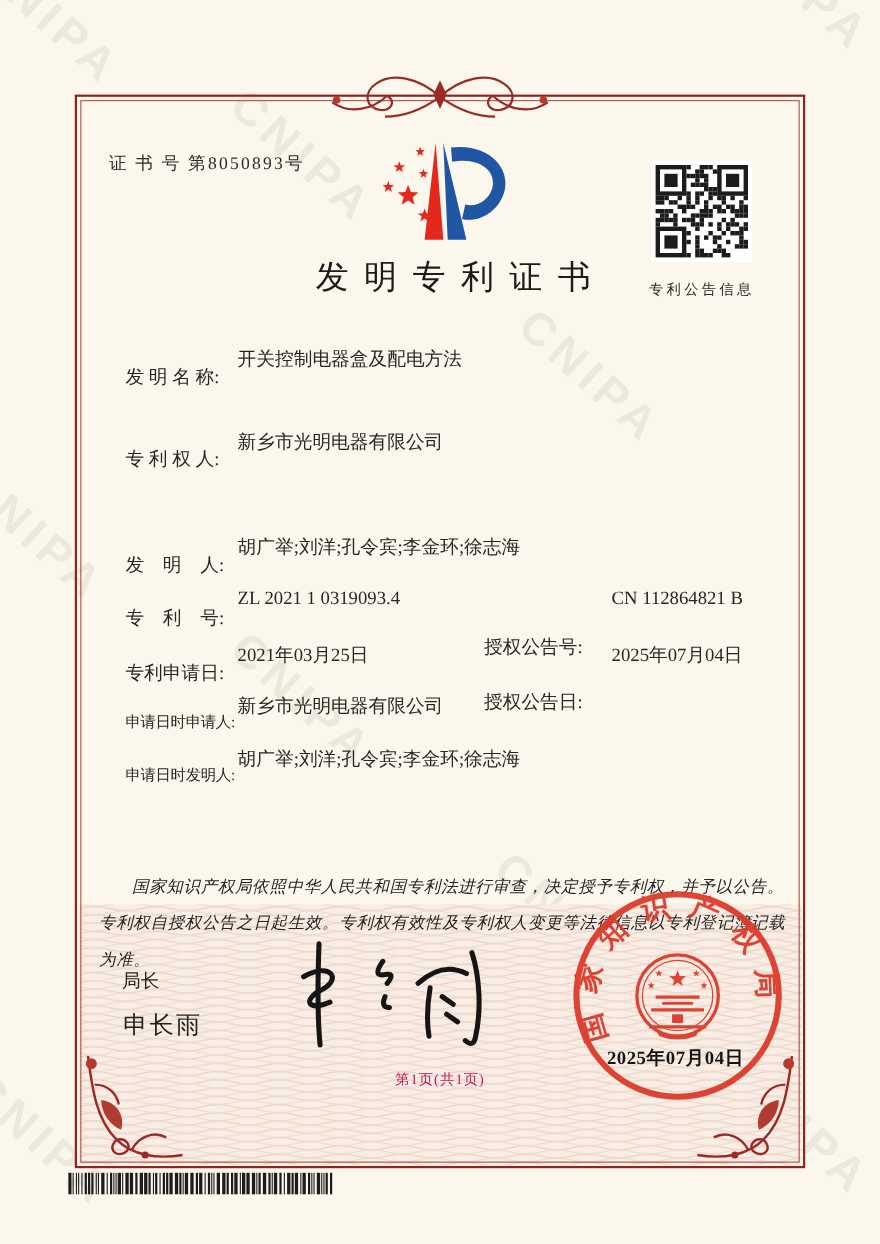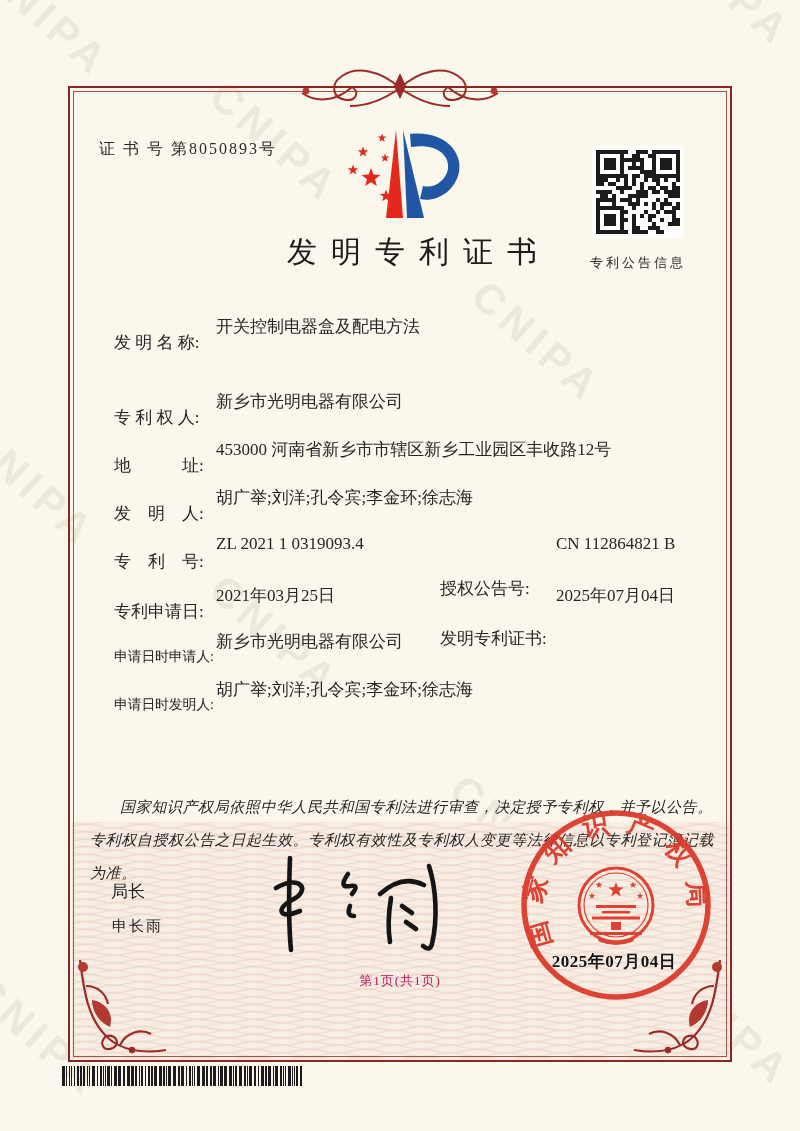--- a/index.html
+++ b/index.html
@@ -66,21 +66,21 @@
   .r4{top:534px;} .r5{top:584px;} .r6{top:630px;} .r7{top:678px;}
   
   .statement {
     position:absolute; left:90px; top:791px; width:624px; z-index:4;
     font-style:italic; font-size:15px; color:#242424; line-height:33px;
     letter-spacing:0.6px;
   }
   .statement .l1 { text-indent:2em; }
   
   .signer-title { position:absolute; left:111px; top:880px; font-family:"Liberation Sans",sans-serif; font-size:17px; color:#222; z-index:4; }
-  .signer-name  { position:absolute; left:112px; top:917px; font-family:"Liberation Sans",sans-serif; font-size:15px; letter-spacing:2px; color:#222; z-index:4; }
+  .signer-name  { position:absolute; left:112px; top:917px; font-family:"Liberation Sans",sans-serif; font-size:22px; letter-spacing:2px; color:#222; z-index:4; }
   .signature { position:absolute; left:232px; top:848px; z-index:5; }
   .seal { position:absolute; left:512px; top:806px; z-index:5; }
   .seal-date {
     position:absolute; left:544px; top:950px; width:140px; text-align:center;
     font-size:17px; font-weight:bold; color:#141414; letter-spacing:0.5px; z-index:6;
   }
   .page-indicator {
     position:absolute; left:0; top:972px; width:100%; text-align:center;
     font-size:13px; color:#be185d; letter-spacing:1px; z-index:4;
   }
@@ -330,38 +330,34 @@
   <div class="title">发明专利证书</div>
 
   <div class="row r0">
     <span class="fl">发 明 名 称:</span>
     <span class="fv">开关控制电器盒及配电方法</span>
   </div>
   <div class="row r1">
     <span class="fl">专 利 权 人:</span>
     <span class="fv">新乡市光明电器有限公司</span>
   </div>
-  <div class="row r2">
-    <span class="fl">地　　　址:</span>
-    <span class="fv">453000 河南省新乡市市辖区新乡工业园区丰收路12号</span>
-  </div>
   <div class="row r3">
     <span class="fl">发　明　人:</span>
     <span class="fv">胡广举;刘洋;孔令宾;李金环;徐志海</span>
   </div>
   <div class="row r4">
     <span class="fl">专　利　号:</span>
     <span class="fv">ZL 2021 1 0319093.4</span>
     <span class="fl2">授权公告号:</span>
     <span class="fv2">CN 112864821 B</span>
   </div>
   <div class="row r5">
     <span class="fl">专利申请日:</span>
     <span class="fv">2021年03月25日</span>
-    <span class="fl2">发明专利证书:</span>
+    <span class="fl2">授权公告日:</span>
     <span class="fv2">2025年07月04日</span>
   </div>
   <div class="row r6 long">
     <span class="fl">申请日时申请人:</span>
     <span class="fv">新乡市光明电器有限公司</span>
   </div>
   <div class="row r7 long">
     <span class="fl">申请日时发明人:</span>
     <span class="fv">胡广举;刘洋;孔令宾;李金环;徐志海</span>
   </div>

